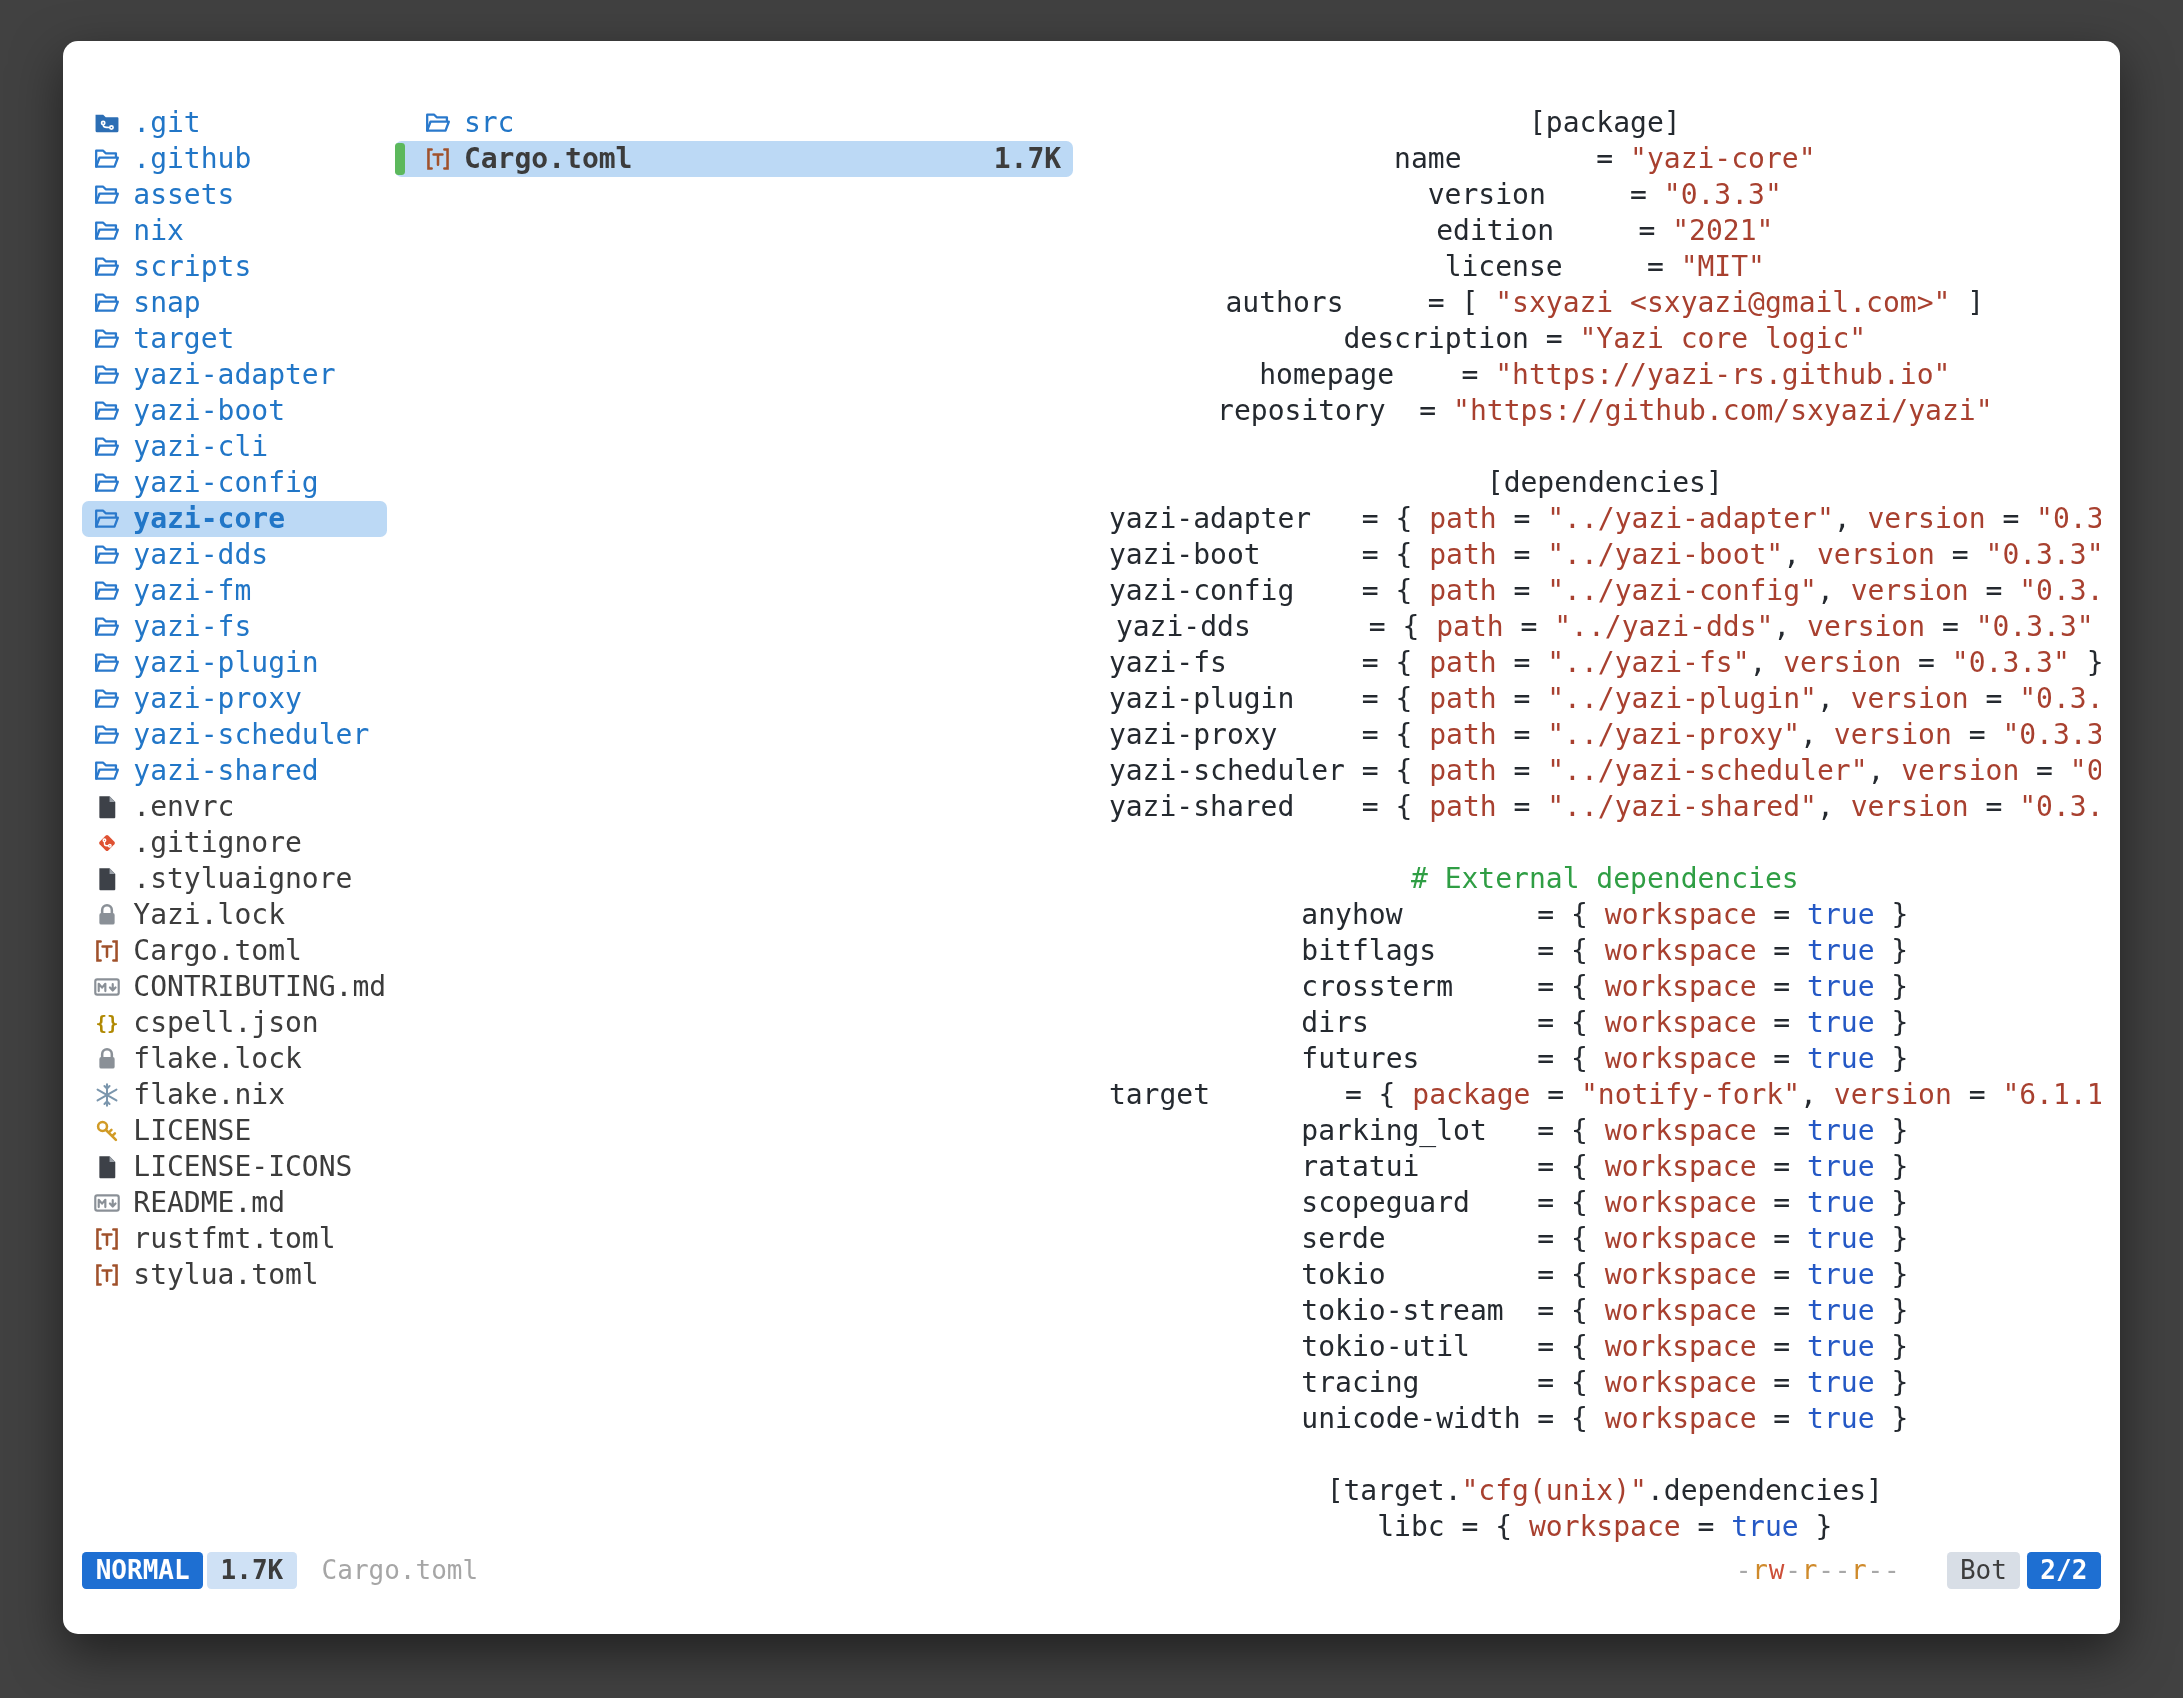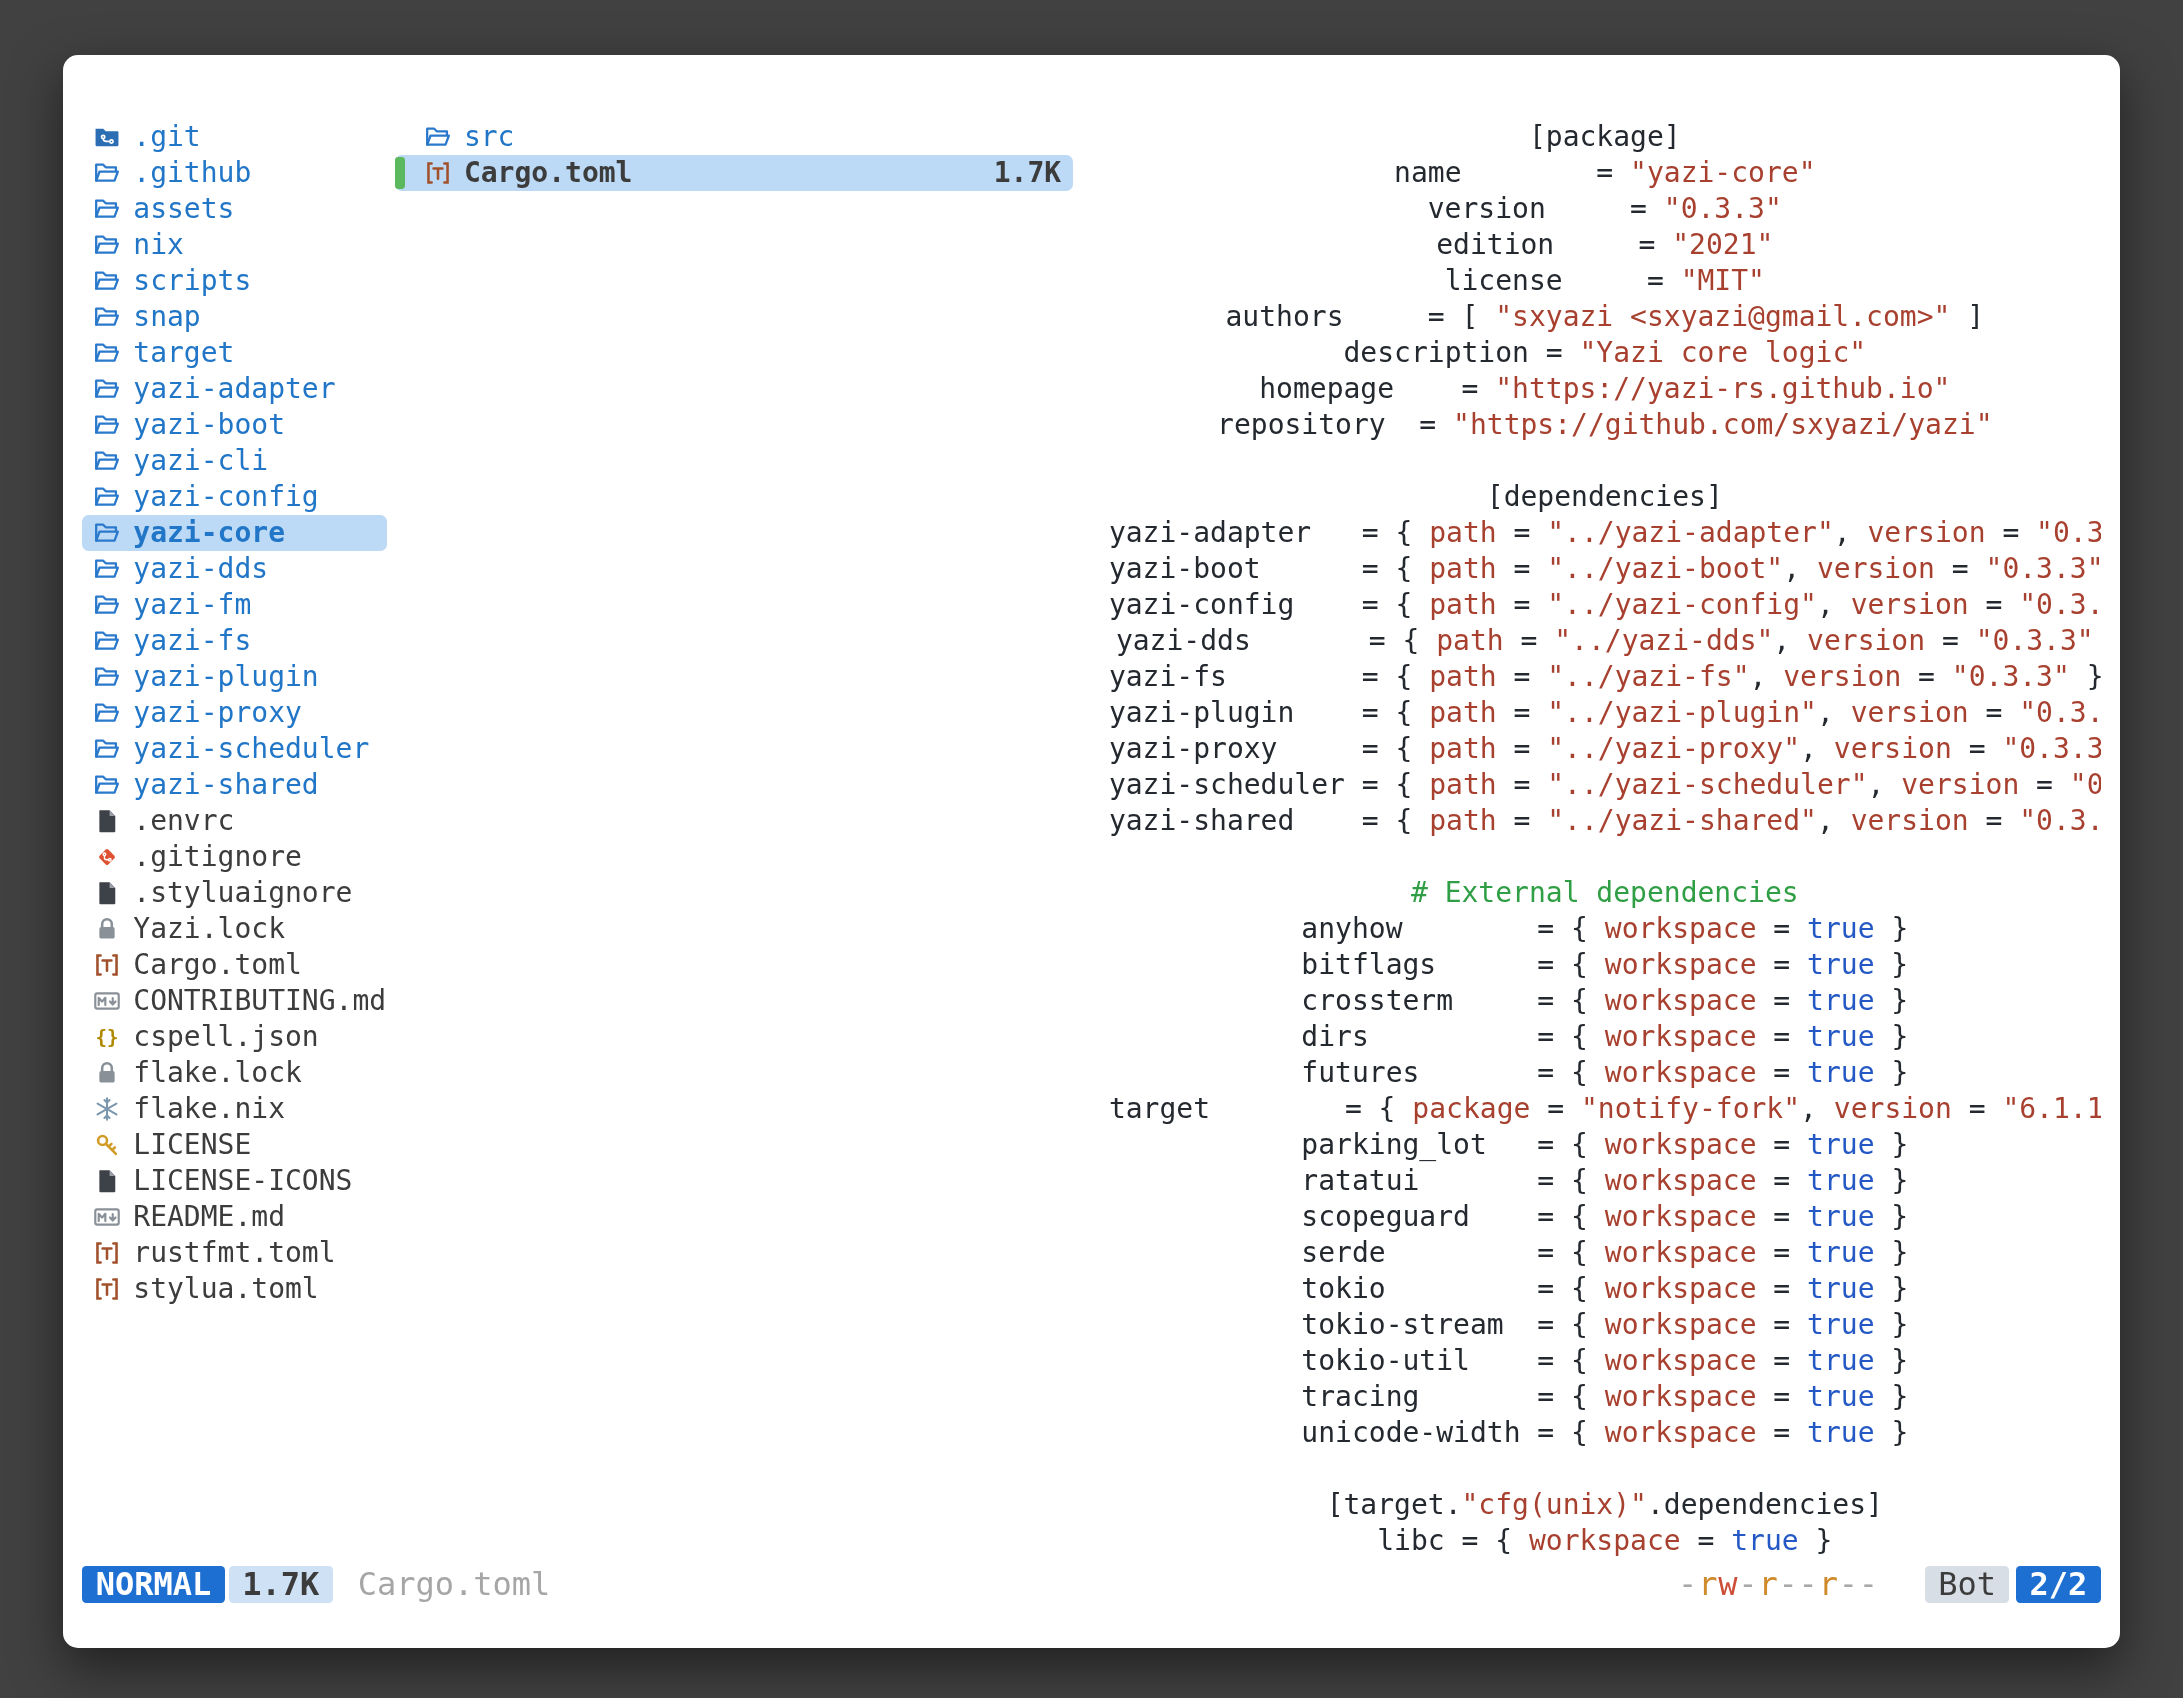--- a/index.html
+++ b/index.html
@@ -2,21 +2,21 @@
 <html style="--backdrop: #414141; --window-bg: #ffffff; --accent-blue: #1e6fd2; --folder-blue: #2176c7; --file-text: #3c3c3c; --hover-bg: #bcd9f5; --marker-green: #5cb85c; --toml-key: #24292f; --toml-string: #a8402f; --toml-bool: #2458c5; --toml-comment: #2f9e44; --chip-bg: #d8dee6; --size-chip-bg: #cfe1f5; --perm-read: #cf8a2b; --perm-write: #cd4f39; --perm-dash: #a8a8a8; --filename-text: #a6a6a6;font-size:13.4px"><head>
 <meta charset="utf-8">
 <style>
   * { margin:0; padding:0; box-sizing:border-box; }
   html,body { width:2183px; height:1698px; overflow:hidden; }
   body {
     background: var(--backdrop, #414141);
     font-family: "DejaVu Sans Mono", monospace;
   }
   .window {
-    position:absolute; left:63px; top:55px; width:2057px; height:1593px;
+    position:absolute; left:63px; top:41px; width:2057px; height:1593px;
     background: var(--window-bg, #ffffff);
     border-radius:15px;
     box-shadow: 0 18.5px 50px rgba(0,0,0,0.5);
     overflow:hidden;
     display:flex; flex-direction:column;
     padding:64px 19.3px 0 19.3px;
   }
   .panes { display:flex; flex:1; overflow:hidden; font-size:28px; line-height:36px; }
   .pane { overflow:visible; }
   .pane1 { width:305px; flex:0 0 305px; }
@@ -37,21 +37,21 @@
   .marker { position:absolute; left:0; top:1.7px; bottom:1.7px; width:10px; border-radius:3.4px;
             background: var(--marker-green, #5cb85c); }
 
   .pline { height:36px; white-space:pre; color: var(--toml-key, #24292f); text-align: center; }
   .t-h, .t-k, .t-p { color: var(--toml-key, #24292f); }
   .t-s, .t-ik { color: var(--toml-string, #a8402f); }
   .t-b { color: var(--toml-bool, #2458c5); }
   .t-c { color: var(--toml-comment, #2f9e44); }
 
   .statusbar { height:39px; margin-bottom:44px; display:flex; align-items:center;
-               font-size:32px; line-height:39px; }
+               font-size:26px; line-height:39px; }
   .badge { display:inline-flex; align-items:center; height:37px; padding:0 13.4px;
            border-radius:4.2px; background: var(--accent-blue, #1e6fd2); color:#fff; font-weight:bold; }
   .chip  { display:inline-flex; align-items:center; height:37px; padding:0 13.4px;
            border-radius:4.2px; color:#3c3c3c; }
   .chip.sizechip { background: var(--size-chip-bg, #cfe1f5); font-weight:bold; margin-left:4.2px; }
   .chip.poschip  { background: var(--chip-bg, #d8dee6); margin-right:6.7px; }
   .sb-filename { color: var(--filename-text, #a6a6a6); margin-left:25px; }
   .sb-spacer { flex:1; }
   .perms { margin-right:46px; letter-spacing:0.8px; }
   .pm-dash { color: var(--perm-dash, #a8a8a8); }

